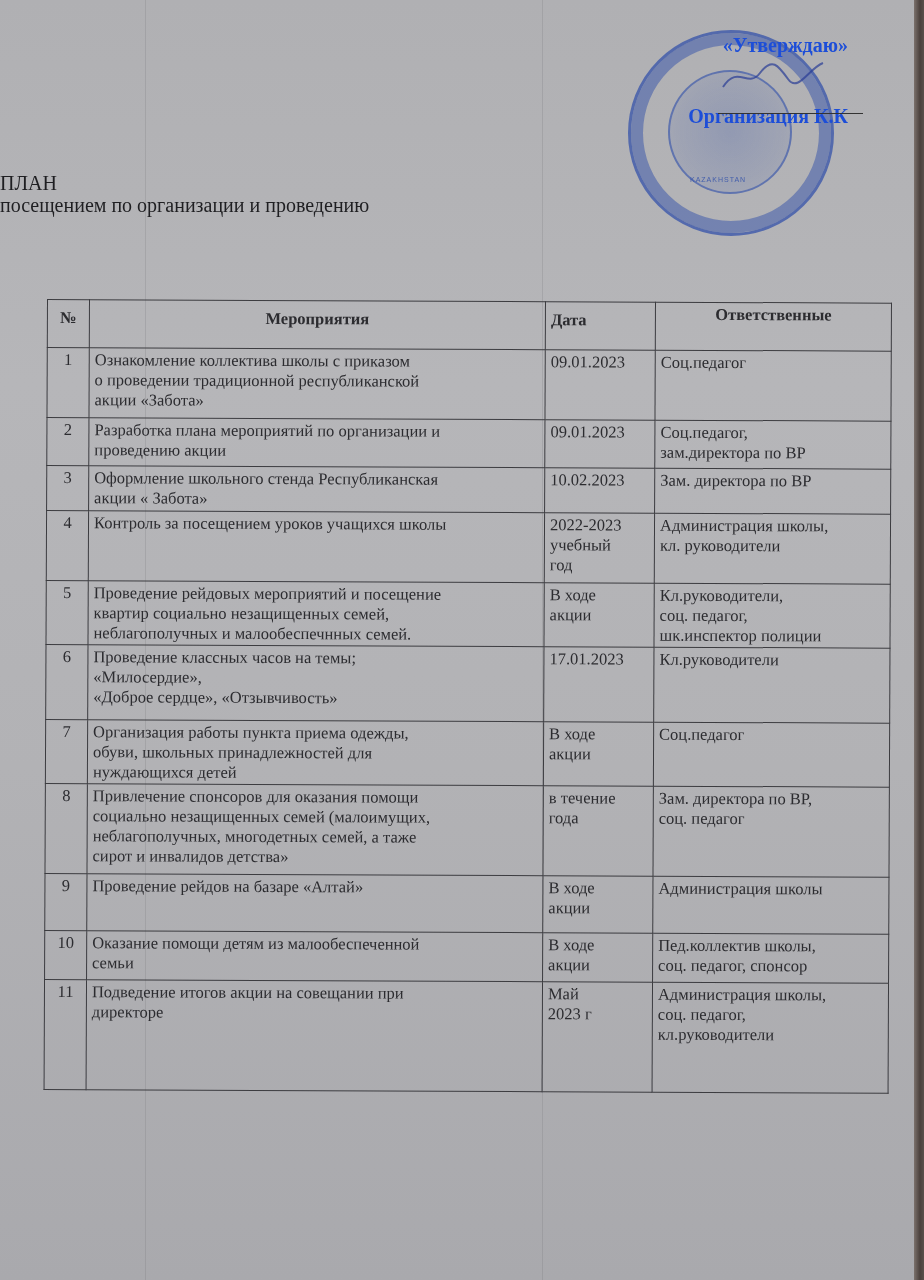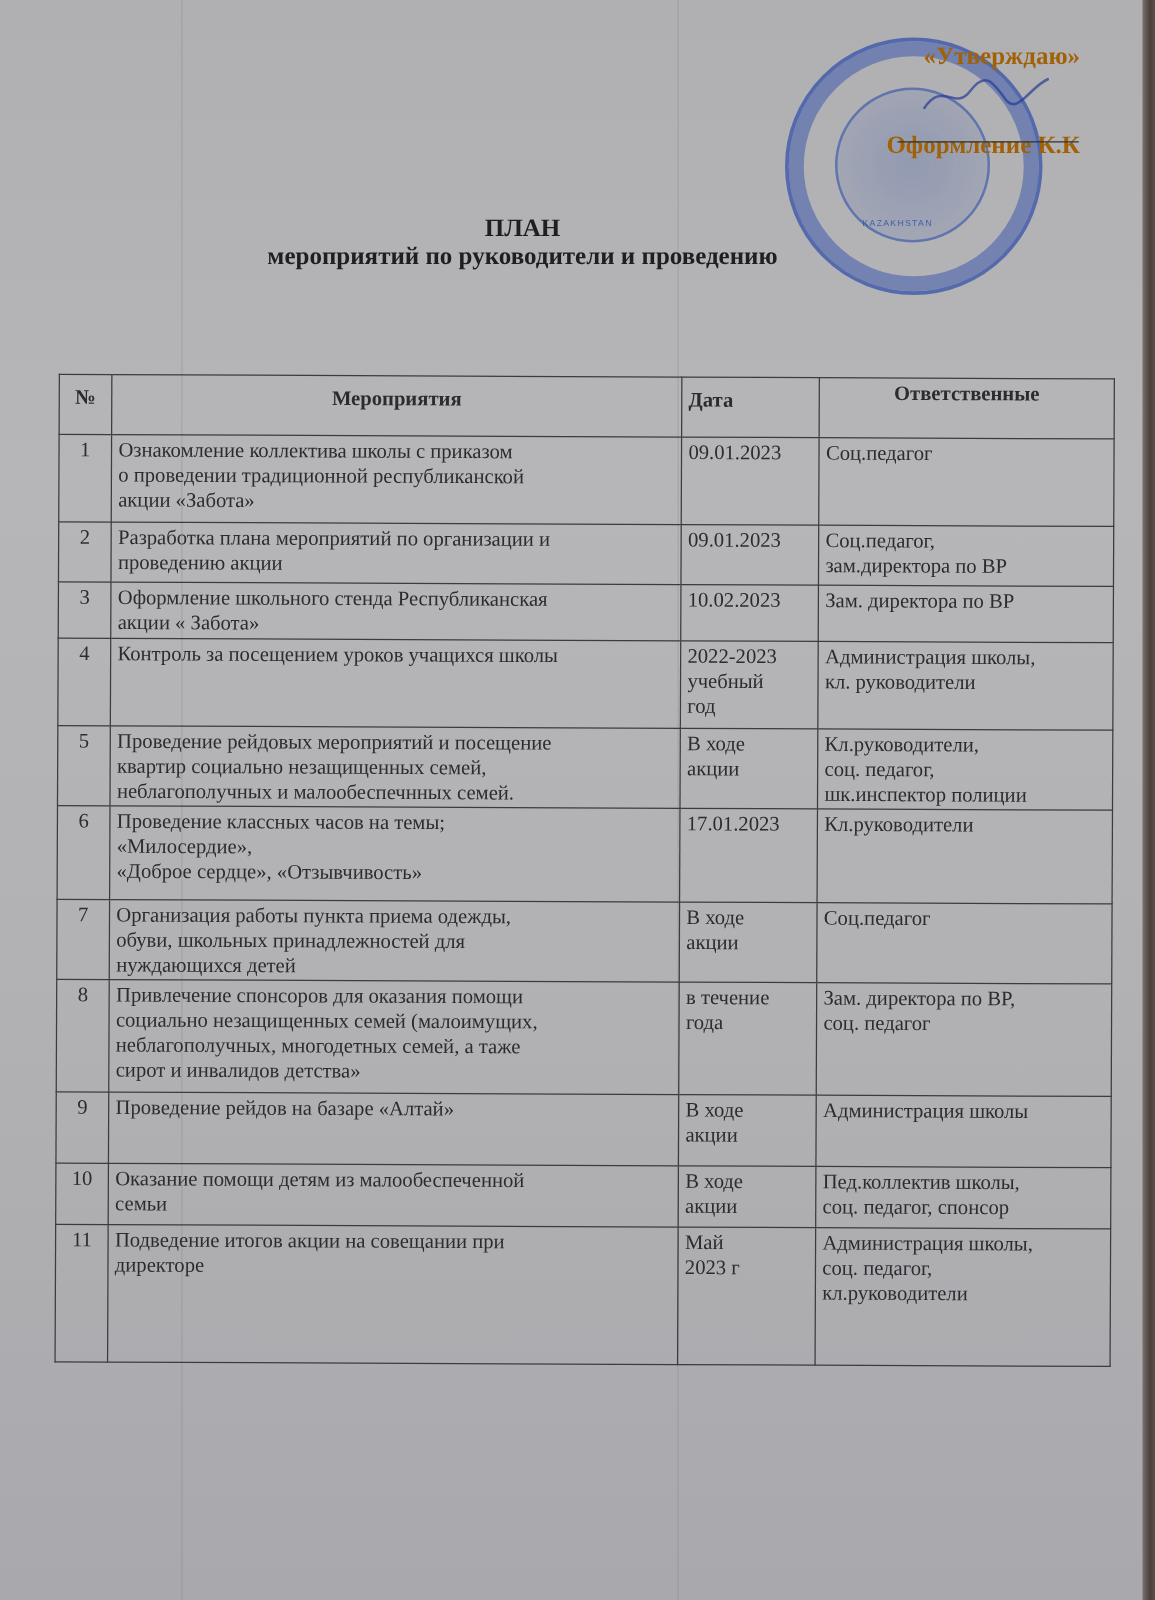--- a/index.html
+++ b/index.html
@@ -13,34 +13,34 @@
     position: absolute; left: 0; top: 0; width: 914px; height: 1280px;
     background: linear-gradient(180deg, #b0b0b3 0%, #b6b6b9 30%, #b2b2b5 60%, #a9a9ad 100%);
   }
   .edge {
     position: absolute; right: 0; top: 0; width: 10px; height: 1280px;
     background: linear-gradient(90deg, #7b716c 0%, #4a403c 60%, #5a504b 100%);
   }
   .fold { position: absolute; top: 0; width: 1px; height: 1280px; background: rgba(120,120,125,0.25); }
 
   
-  .approve { position: absolute; right: 60px; top: 30px; text-align: right; font-weight: bold; font-size: 20px; line-height: 30px; color: #a16207; }
+  .approve { position: absolute; right: 76px; top: 30px; text-align: right; font-weight: bold; font-size: 20px; line-height: 30px; color: #1d4ed8; }
   .approve .line { height: 29px; }
   .sig-line { position: absolute; left: 718px; top: 113px; width: 145px; height: 1px; background: #333; }
   .stamp {
     position: absolute; left: 628px; top: 30px; width: 200px; height: 200px;
     border-radius: 50%; border: 3px solid rgba(52,82,170,0.75);
     box-shadow: inset 0 0 0 10px rgba(0,0,0,0), inset 0 0 0 12px rgba(52,82,170,0.5);
   }
   .stamp-inner { position: absolute; left: 668px; top: 70px; width: 120px; height: 120px; border-radius: 50%;
     border: 2px solid rgba(52,82,170,0.6); background: radial-gradient(circle, rgba(52,82,170,0.25) 0%, rgba(52,82,170,0.15) 60%, rgba(52,82,170,0.05) 100%); }
   .stamp-text { position: absolute; left: 690px; top: 176px; font-family: "Liberation Sans", sans-serif; font-size: 7px; color: rgba(52,82,170,0.85); letter-spacing: 1px; }
 
   
-  .title { position: absolute; left: 0; width: 836px; top: 172px; text-align: center; font-weight: bold; font-size: 20px; line-height: 22px; color: #1f1f22; }
+  .title { position: absolute; left: 0; width: 836px; top: 172px; font-weight: normal; font-size: 20px; line-height: 22px; color: #1f1f22; }
   .title div { white-space: nowrap; }
 
   
   table.plan {
     position: absolute; left: 47px; top: 299px; width: 845px;
     border-collapse: collapse; font-size: 16.5px; line-height: 20px; color: #2c2c30;
     transform: rotate(0.25deg); transform-origin: left top;
   }
   table.plan td, table.plan th { border: 1.5px solid #3c3c40; vertical-align: top; padding: 2px 5px 1px 5px; }
   table.plan th { font-weight: bold; height: 38px; padding-top: 8px; }
@@ -62,27 +62,27 @@
 <div class="stamp-inner"></div>
 <div class="stamp-text">KAZAKHSTAN</div>
 
 <div class="approve">
   <div class="line">«Утверждаю»</div>
   <div class="line" style="height:42px">
     <svg width="110" height="36" viewBox="0 0 110 36" style="margin-right:20px">
       <path d="M5 28 C20 5, 30 30, 42 14 S60 6, 70 20 S90 10, 105 4" stroke="rgba(40,60,150,0.7)" stroke-width="2" fill="none"></path>
     </svg>
   </div>
-  <div class="line">Оформление К.К</div>
+  <div class="line">Организация К.К</div>
 </div>
 <div class="sig-line"></div>
 
 <div class="title">
   <div>ПЛАН</div>
-  <div>мероприятий по руководители и проведению</div>
+  <div>посещением по организации и проведению</div>
 </div>
 
 <table class="plan">
   <thead>
     <tr>
       <th class="c-num">№</th>
       <th class="c-act" style="text-align:center">Мероприятия</th>
       <th class="c-date">Дата</th>
       <th class="c-resp" style="text-align:center;padding-top:2px">Ответственные</th>
     </tr>

